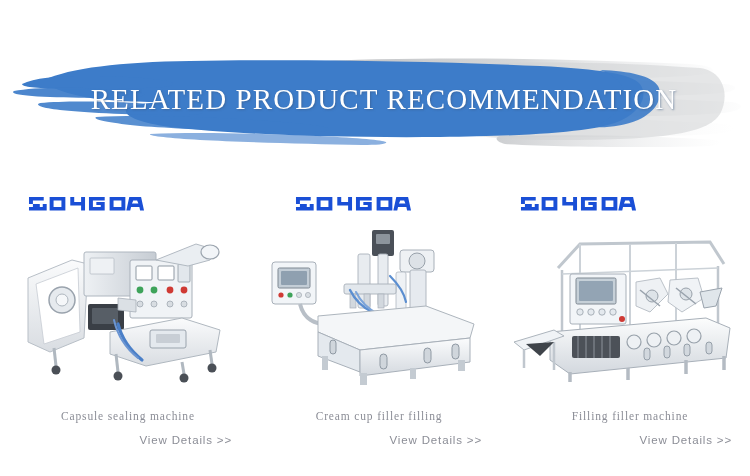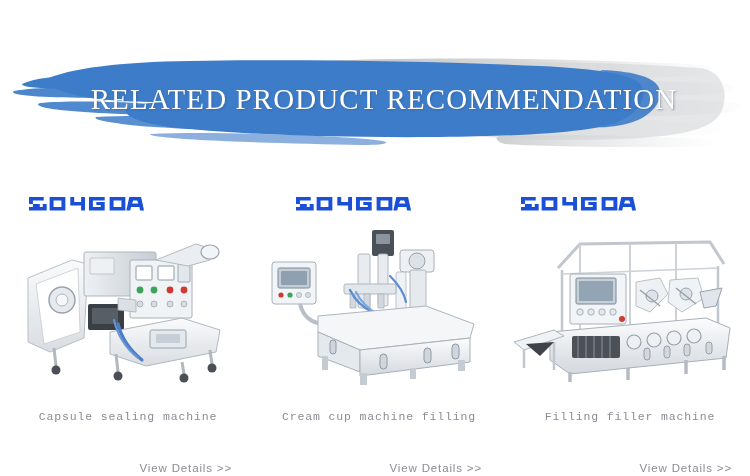--- a/index.html
+++ b/index.html
@@ -90,38 +90,37 @@
 
   .caption {
     position: absolute;
     top: 238px;
     left: 0;
     width: 250px;
     text-align: center;
     font-size: 11.5px;
     letter-spacing: 0.85px;
     color: #8b8d96;
-    font-family: Liberation Mono, monospace;
+    font-family: Liberation Serif, serif;
   }
   .p1 .caption { padding-left: 6px; }
   .p2 .caption { padding-left: 8px; }
   .p3 .caption { padding-left: 10px; }
 
   .details {
     position: absolute;
     top: 262px;
     width: 250px;
     text-align: right;
     padding-right: 26px;
     font-size: 11.5px;
     letter-spacing: 0.85px;
     color: #8b8d96;
     cursor: pointer;
     font-family: "Liberation Sans", sans-serif;
-    margin-top: 28px;
   }
 </style>
 </head>
 <body>
 
 <div class="page">
 
   <div class="banner">
     <svg class="banner-svg" viewBox="0 0 750 102" preserveAspectRatio="none">
       <defs>
@@ -332,21 +331,21 @@
           <rect x="164" y="128" width="7" height="15" rx="3.5" fill="#d0d6dc" stroke="#8f99a3" stroke-width="1"></rect>
           <rect x="192" y="124" width="7" height="15" rx="3.5" fill="#d0d6dc" stroke="#8f99a3" stroke-width="1"></rect>
 
           <rect x="62" y="136" width="6" height="14" fill="#c4cbd2"></rect>
           <rect x="100" y="153" width="7" height="12" fill="#c4cbd2"></rect>
           <rect x="198" y="140" width="7" height="11" fill="#c4cbd2"></rect>
           <rect x="150" y="148" width="6" height="11" fill="#c4cbd2"></rect>
         </svg>
       </div>
 
-      <div class="caption">Cream cup machine filling</div>
+      <div class="caption">Cream cup filler filling</div>
       <div class="details">View Details &gt;&gt;</div>
     </div>
 
     <div class="product p3">
 
       <svg class="brand-logo" viewBox="0 0 240 40" width="118" height="20">
         <g fill="#1a4fd6">
           <path d="M2 6 h30 v7 h-22 v13 h20 v-6 h8 v13 h-36 v-7 h22 v-6 h-22z"></path>
           <path d="M44 6 h32 v27 h-32z M52 13 v13 h16 v-13z"></path>
           <path d="M86 6 h8 v10 h14 v-10 h8 v27 h-8 v-10 h-22z"></path>

